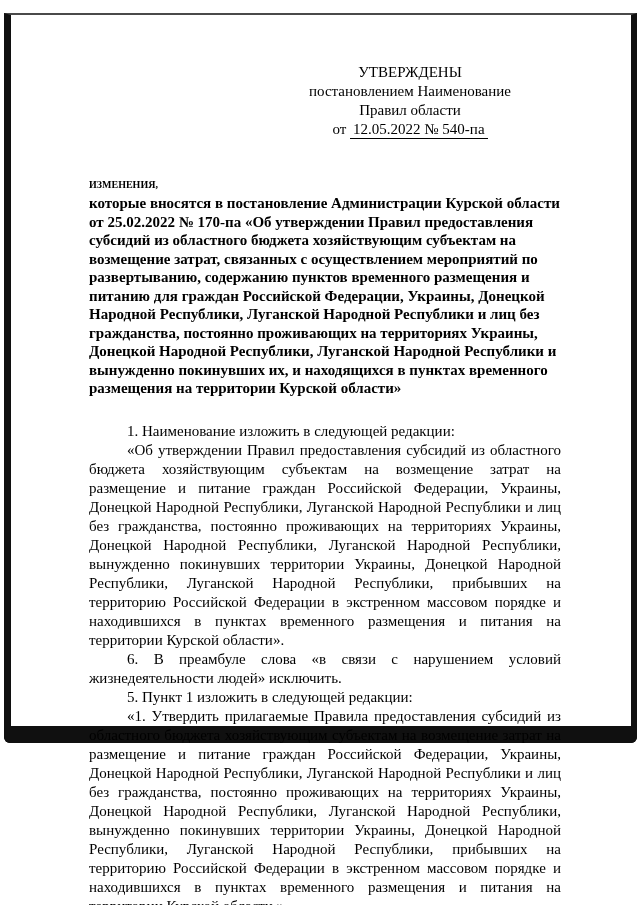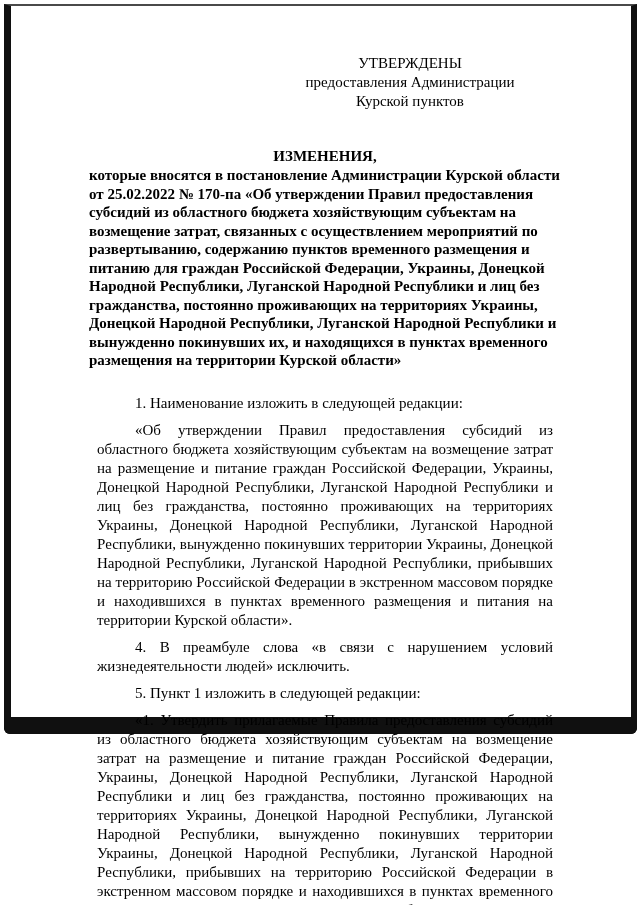--- a/index.html
+++ b/index.html
@@ -6,21 +6,21 @@
     margin: 0;
     padding: 0;
     background: #ffffff;
     width: 640px;
     height: 905px;
     overflow: hidden;
   }
   .scan-frame {
     box-sizing: border-box;
     position: absolute;
-    top: 4px;
+    top: 13px;
     left: 4px;
     width: 633px;
     height: 730px;
     background: #ffffff;
     border-top: 2px solid #4a4a4a;
     border-left: 7px solid #101010;
     border-right: 6px solid #101010;
     border-bottom: 17px solid #101010;
     border-radius: 0 0 6px 6px;
   }
@@ -43,58 +43,59 @@
   .approval .date-line {
     margin-top: 0;
     white-space: nowrap;
   }
   .u {
     border-bottom: 1px solid #000;
     padding: 0 3px 1px 3px;
   }
   .doc-title {
     margin: 36px 0 0 0;
-    text-align: center;
-    font-size: 15px;
+    text-align: left;
+    font-size: 10px;
     font-weight: bold;
     line-height: 19px;
   }
   .doc-subtitle {
     margin: 0;
     text-align: left;
     font-weight: bold;
     line-height: 18.5px;
   }
   .doc-body {
     margin-top: 24px;
   }
   .doc-body p {
-    margin: 8px;
+    margin: 0;
     text-align: justify;
     text-indent: 38px;
     line-height: 19px;
   }
 </style>
 </head>
 <body>
 
 <div class="scan-frame">
   <div class="page">
 
     <div class="approval">
       <div>УТВЕРЖДЕНЫ</div>
-      <div>предоставления Администрации</div>
-      <div>Курской пунктов</div>
+      <div>постановлением Наименование</div>
+      <div>Правил области</div>
+      <div class="date-line"><span>от</span> <span class="u"><span>12.05.2022</span> <span>№</span> <span>540-па</span></span></div>
     </div>
 
     <h1 class="doc-title">ИЗМЕНЕНИЯ,</h1>
     <p class="doc-subtitle">которые вносятся в постановление Администрации Курской области от 25.02.2022 № 170-па «Об утверждении Правил предоставления субсидий из областного бюджета хозяйствующим субъектам на возмещение затрат, связанных с осуществлением мероприятий по развертыванию, содержанию пунктов временного размещения и питанию для граждан Российской Федерации, Украины, Донецкой Народной Республики, Луганской Народной Республики и лиц без гражданства, постоянно проживающих на территориях Украины, Донецкой Народной Республики, Луганской Народной Республики и вынужденно покинувших их, и находящихся в пунктах временного размещения на территории Курской области»</p>
 
     <div class="doc-body">
       <p>1. Наименование изложить в следующей редакции:</p>
       <p>«Об утверждении Правил предоставления субсидий из областного бюджета хозяйствующим субъектам на возмещение затрат на размещение и питание граждан Российской Федерации, Украины, Донецкой Народной Республики, Луганской Народной Республики и лиц без гражданства, постоянно проживающих на территориях Украины, Донецкой Народной Республики, Луганской Народной Республики, вынужденно покинувших территории Украины, Донецкой Народной Республики, Луганской Народной Республики, прибывших на территорию Российской Федерации в экстренном массовом порядке и находившихся в пунктах временного размещения и питания на территории Курской области».</p>
-      <p>4. В преамбуле слова «в связи с нарушением условий жизнедеятельности людей» исключить.</p>
+      <p>6. В преамбуле слова «в связи с нарушением условий жизнедеятельности людей» исключить.</p>
       <p>5. Пункт 1 изложить в следующей редакции:</p>
       <p>«1. Утвердить прилагаемые Правила предоставления субсидий из областного бюджета хозяйствующим субъектам на возмещение затрат на размещение и питание граждан Российской Федерации, Украины, Донецкой Народной Республики, Луганской Народной Республики и лиц без гражданства, постоянно проживающих на территориях Украины, Донецкой Народной Республики, Луганской Народной Республики, вынужденно покинувших территории Украины, Донецкой Народной Республики, Луганской Народной Республики, прибывших на территорию Российской Федерации в экстренном массовом порядке и находившихся в пунктах временного размещения и питания на территории Курской области.».</p>
     </div>
 
   </div>
 </div>
 
 </body></html>

